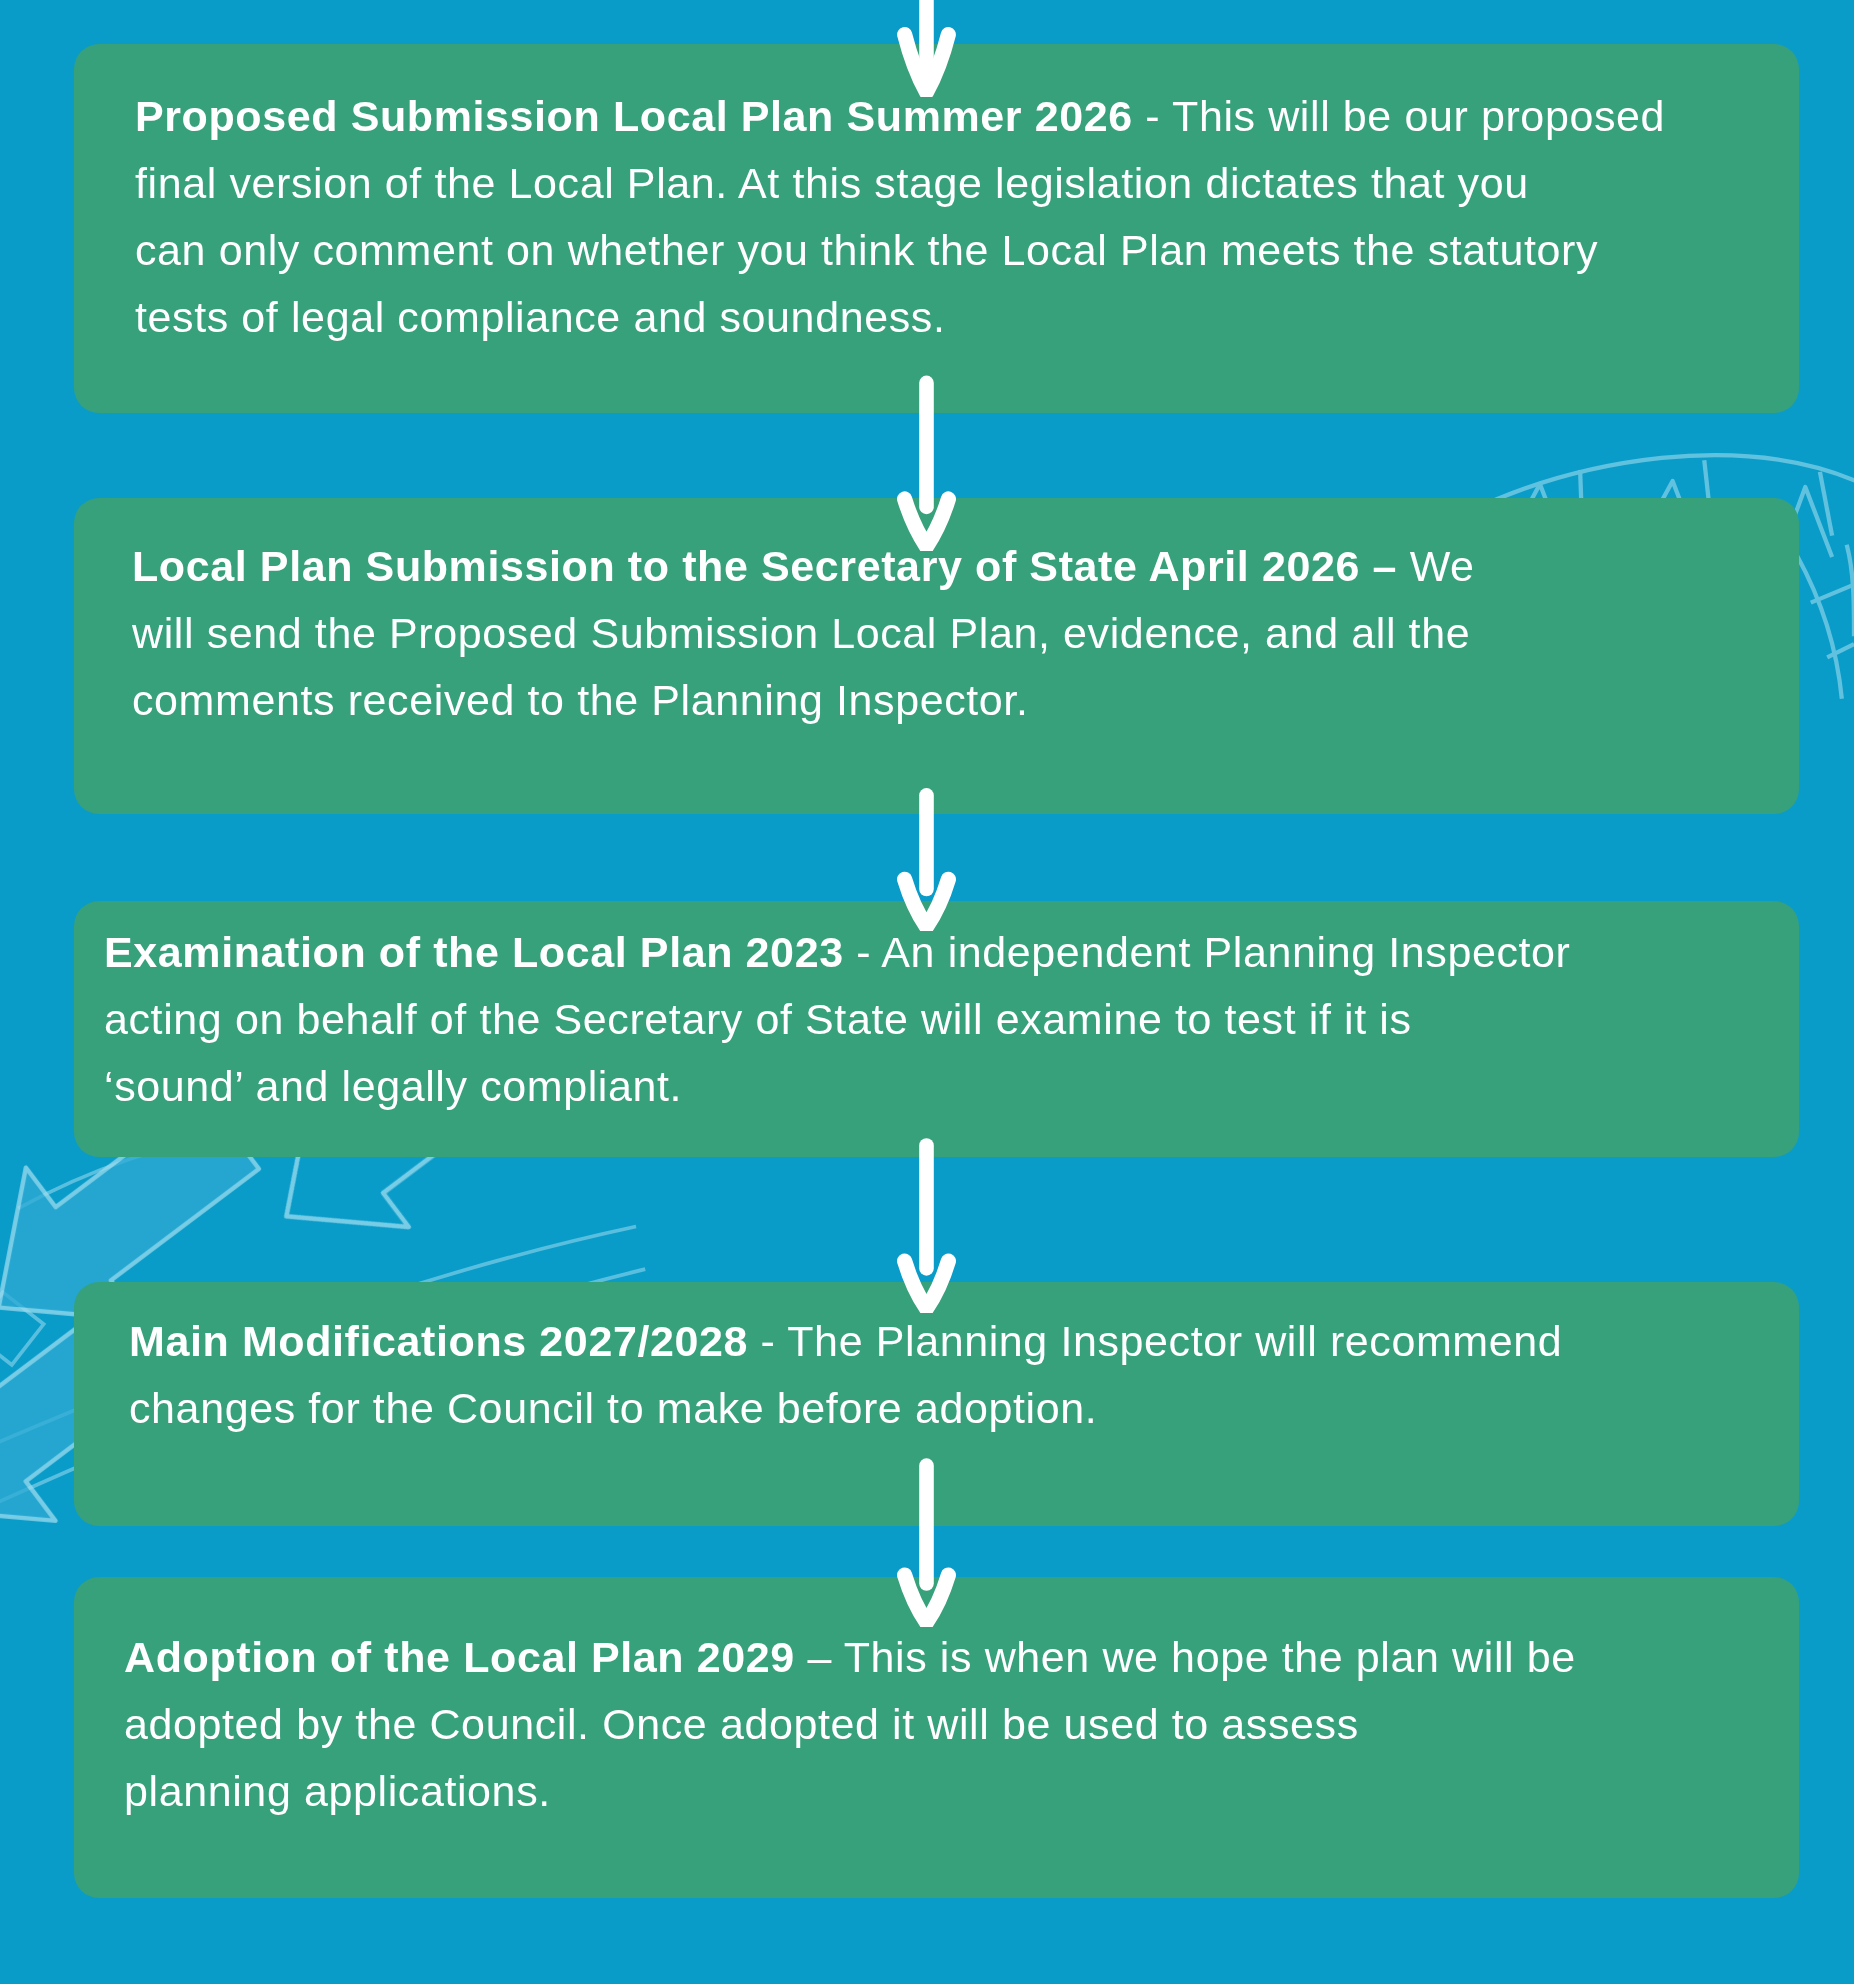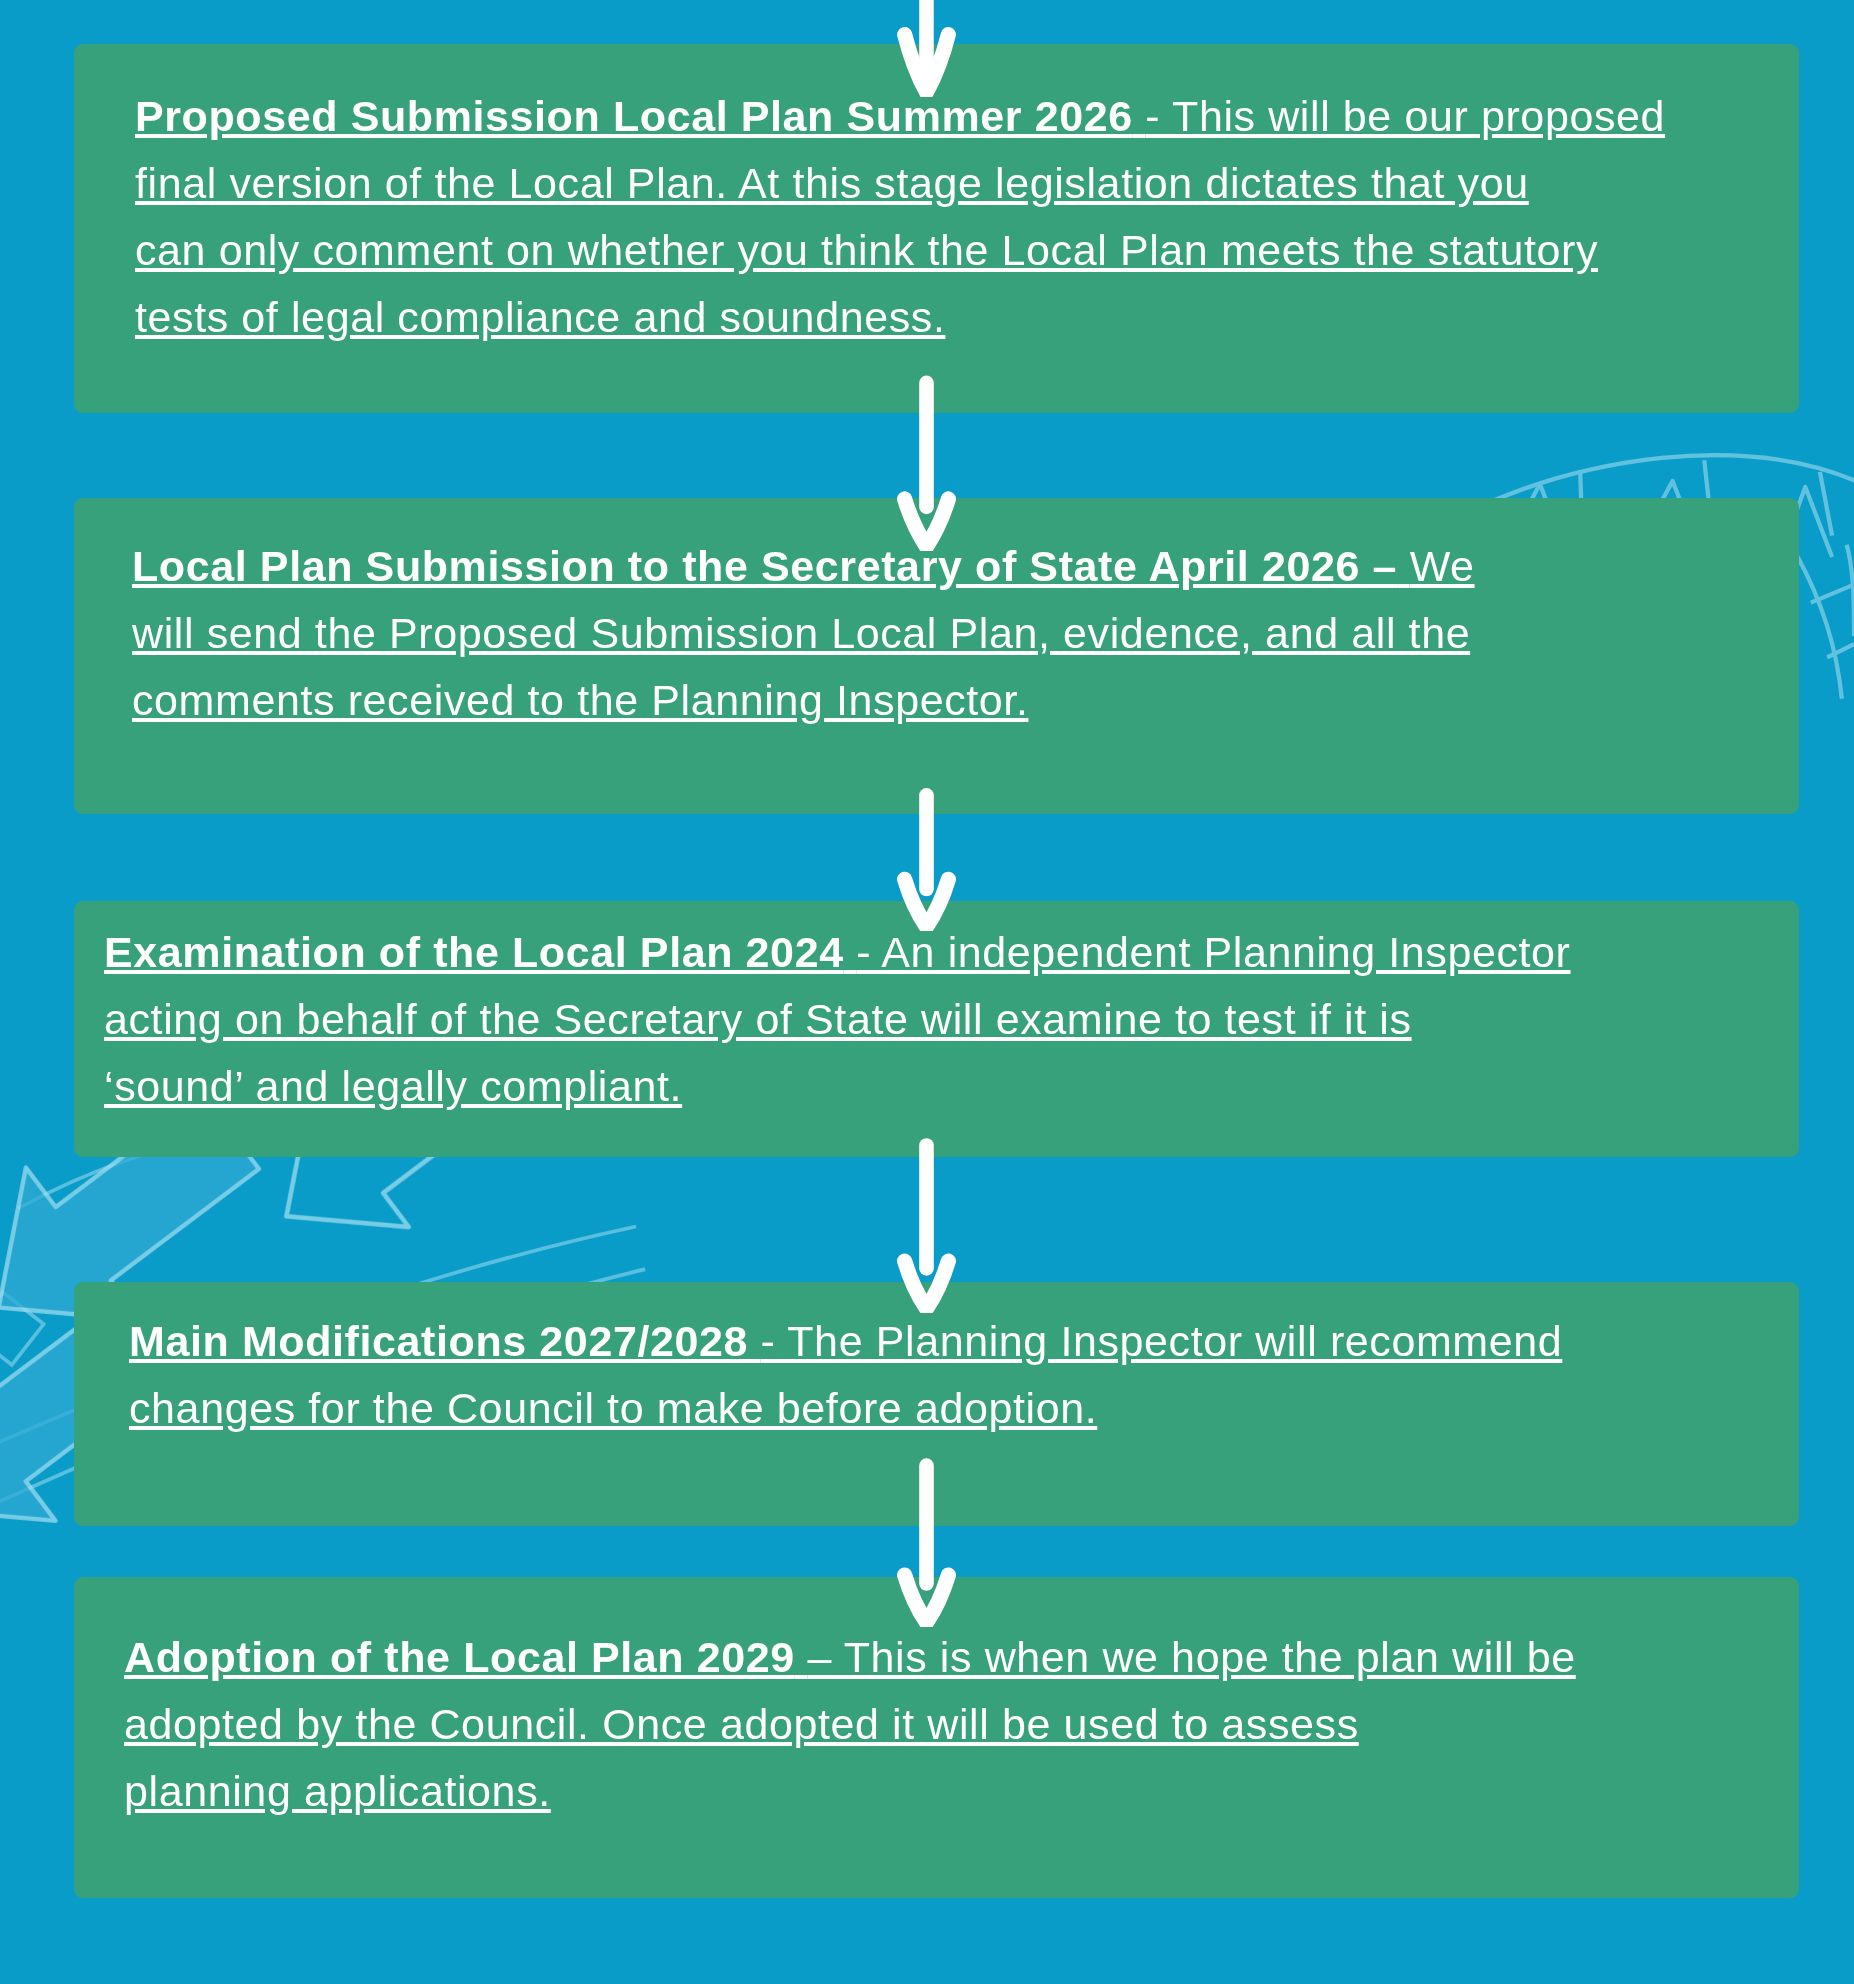--- a/index.html
+++ b/index.html
@@ -22,28 +22,27 @@
     width: 1854px; height: 1985px;
     z-index: 1;
   }
   
   .stage {
     position: absolute;
     left: 74px;
     width: 1725px;
     box-sizing: border-box;
     background: #37A17C;
-    border-radius: 9px;
+    border-radius: 25px;
     z-index: 2;
     color: #FFFFFF;
     font-size: 43px;
     line-height: 67px;
     letter-spacing: 0.6px;
     padding-right: 12px;
-    text-decoration: underline;
   }
   .stage .title { font-weight: 700; }
   .stage .body  { font-weight: 400; white-space: pre-line; }
   .b1 { top: 44px;   height: 369px; padding-left: 61px; padding-top: 39px; }
   .b2 { top: 498px;  height: 316px; padding-left: 58px;  padding-top: 35px; }
   .b3 { top: 901px; height: 256px; padding-left: 30px;  padding-top: 18px; }
   .b4 { top: 1282px; height: 244px; padding-left: 55px;  padding-top: 25.6px; }
   .b5 { top: 1577px; height: 321px; padding-left: 50px;  padding-top: 47px; }
   
   .arrow {
@@ -121,21 +120,21 @@
   </div>
 
   <div class="stage b2">
     <span class="title">Local Plan Submission to the Secretary of State April 2026 –</span>
     <span class="body">We
 will send the Proposed Submission Local Plan, evidence, and all the
 comments received to the Planning Inspector.</span>
   </div>
 
   <div class="stage b3">
-    <span class="title">Examination of the Local Plan 2024</span>
+    <span class="title">Examination of the Local Plan 2023</span>
     <span class="body">- An independent Planning Inspector
 acting on behalf of the Secretary of State will examine to test if it is
 ‘sound’ and legally compliant.</span>
   </div>
 
   <div class="stage b4">
     <span class="title">Main Modifications 2027/2028</span>
     <span class="body">- The Planning Inspector will recommend
 changes for the Council to make before adoption.</span>
   </div>

